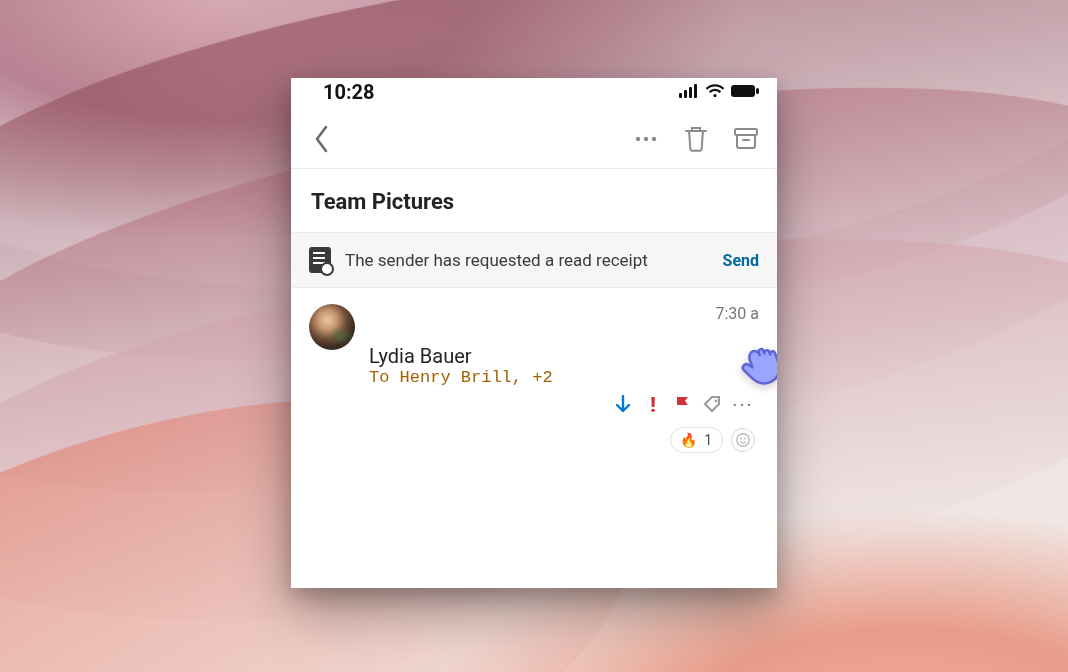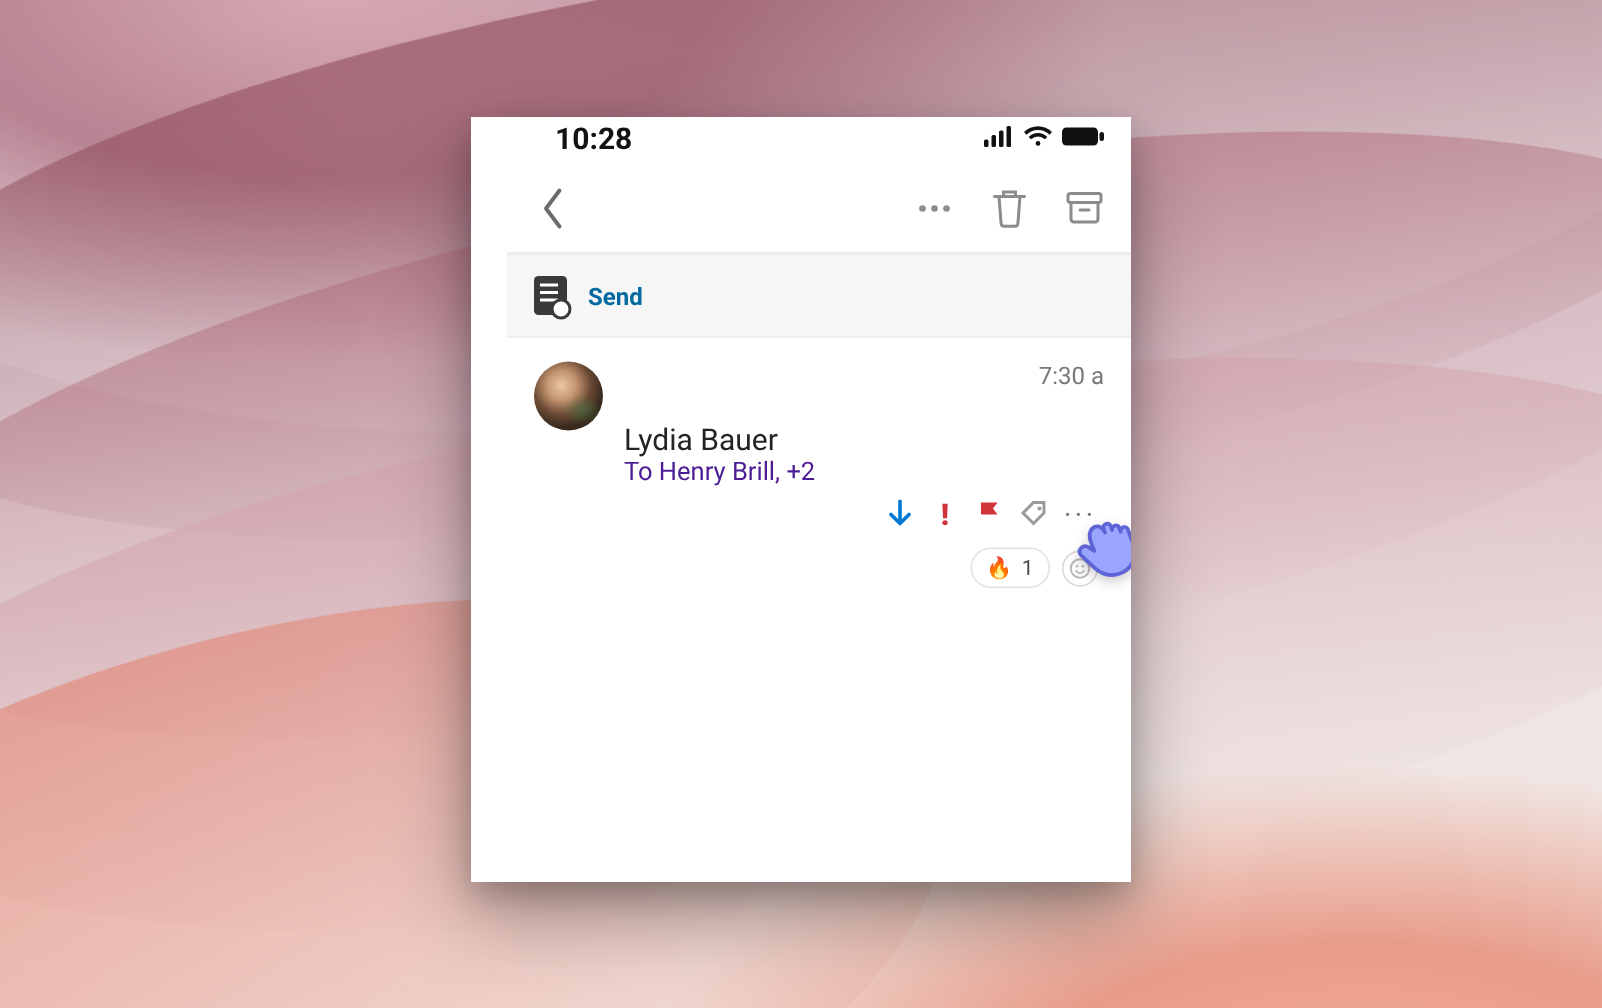--- a/index.html
+++ b/index.html
@@ -17,25 +17,24 @@
   .wave { position:absolute; left:-120px; right:-120px; border-radius:50%; filter: blur(0.3px); }
   .w1 { top:-140px; height:420px; background: radial-gradient(60% 100% at 50% 0%, rgba(255,255,255,0.35), rgba(255,255,255,0) 70%), rgba(255,255,255,0.25); transform: rotate(-6deg); }
   .w2 { top:-20px;  height:360px; background: linear-gradient(180deg, rgba(134,63,80,.55), rgba(134,63,80,0)); transform: rotate(-8deg); }
   .w3 { top:120px;  height:340px; background: linear-gradient(180deg, rgba(176,109,125,.55), rgba(176,109,125,0)); transform: rotate(-10deg); }
   .w4 { top:260px;  height:340px; background: linear-gradient(180deg, rgba(210,163,173,.6), rgba(210,163,173,0)); transform: rotate(-8deg); }
   .w5 { top:420px;  height:420px; left:-260px; right:40%; background: linear-gradient(160deg, rgba(226,128,110,.7), rgba(246,177,157,0)); transform: rotate(-14deg); }
 
   .phone {
     position:absolute;
     left:50%; top:78px; transform:translateX(-50%);
-    width:440px; height:510px;
+    width:486px; height:510px;
     background:#fff;
     overflow:hidden;
     box-shadow: 0 22px 50px rgba(0,0,0,.35), 0 8px 18px rgba(0,0,0,.18);
-    padding-left: 24px;
   }
 
   .status-bar { display:flex; align-items:center; justify-content:space-between; padding:2px 18px 10px 32px; color:#121212; }
   .status-time { font-weight:700; font-size:20px; }
   .status-icons { display:flex; align-items:center; gap:6px; }
 
   .toolbar { display:flex; align-items:center; justify-content:space-between; padding:10px 16px 14px; }
   .toolbar-right { display:flex; align-items:center; gap:20px; color:#6c6c6c; }
   .icon-btn { width:30px; height:30px; display:flex; align-items:center; justify-content:center; color:#6c6c6c; }
   .icon-btn svg, .back svg { display:block; }
@@ -48,21 +47,21 @@
   .receipt-send { font-weight:700; font-size:16px; color:#0369a1; }
   .receipt-icon { width:22px; height:26px; background:#3b3a39; border-radius:3px; position:relative; }
   .receipt-icon::after{ content:""; position:absolute; right:-3px; bottom:-3px; width:10px; height:10px; background:#fff; border:2px solid #3b3a39; border-radius:50%; }
   .receipt-icon::before{ content:""; position:absolute; left:4px; top:5px; right:6px; height:2px; background:#fff; box-shadow:0 5px 0 #fff, 0 10px 0 #fff; }
 
   .msg-head { display:flex; padding:16px 18px 4px 18px; gap:14px; align-items:flex-start; }
   .avatar { width:46px; height:46px; border-radius:50%; background: radial-gradient(60% 60% at 40% 35%, #e9c9a2 0%, #c59570 35%, #6a4a34 70%, #3a2a1e 100%); position:relative; overflow:hidden; }
   .avatar::after{ content:""; position:absolute; inset:0; background: radial-gradient(40% 30% at 70% 70%, rgba(76,122,70,.6), rgba(76,122,70,0) 70%); }
   .sender-block { flex:1; }
   .sender-name { font-size:20px; color:#252423;margin-top:40px; }
-  .recips { font-size:17px; color:#4c1d95; }
+  .recips { font-size:17px; color:#a16207;font-family:Liberation Mono, monospace; }
   .time { font-size:16px; color:#7a7875; text-align:right; }
   .right-col { display:flex; flex-direction:column; align-items:flex-end; gap:8px; }
 
   .indicators { display:flex; align-items:center; gap:10px; padding:4px 24px 6px 0; justify-content:flex-end; }
   .ind { width:20px; height:20px; display:flex; align-items:center; justify-content:center; }
   .ind-arrow svg { color:#0078d4; }
   .ind-bang { color:#d13438; font-weight:900; font-size:20px; line-height:1; }
   .ind-dots { color:#7a7875; font-size:20px; letter-spacing:2px; line-height:1; }
 
   .reactions { display:flex; align-items:center; gap:8px; justify-content:flex-end; padding:6px 22px 6px 0; }
@@ -133,23 +132,25 @@
         <div class="icon-btn">
           <svg width="26" height="26" viewBox="0 0 26 26">
               <rect x="2" y="3" width="22" height="6" rx="1.5" stroke="#8e8c8a" stroke-width="2" fill="none"></rect>
               <path d="M4 9v11a2 2 0 0 0 2 2h14a2 2 0 0 0 2-2V9M10 14h6" stroke="#8e8c8a" stroke-width="2" fill="none" stroke-linecap="round"></path>
             </svg>
         </div>
       </div>
     </div>
     <div class="hr"></div>
 
+    <div class="subject">Team Pictures</div>
 
     <div class="receipt-bar">
       <div class="receipt-icon"></div>
+      <div class="receipt-text">The sender has requested a read receipt</div>
       <div class="receipt-send">Send</div>
     </div>
 
     <div class="msg-head">
       <div class="avatar"></div>
       <div class="sender-block">
         <div class="sender-name">Lydia Bauer</div>
         <div class="recips">To Henry Brill, +2</div>
       </div>
       <div class="right-col">

